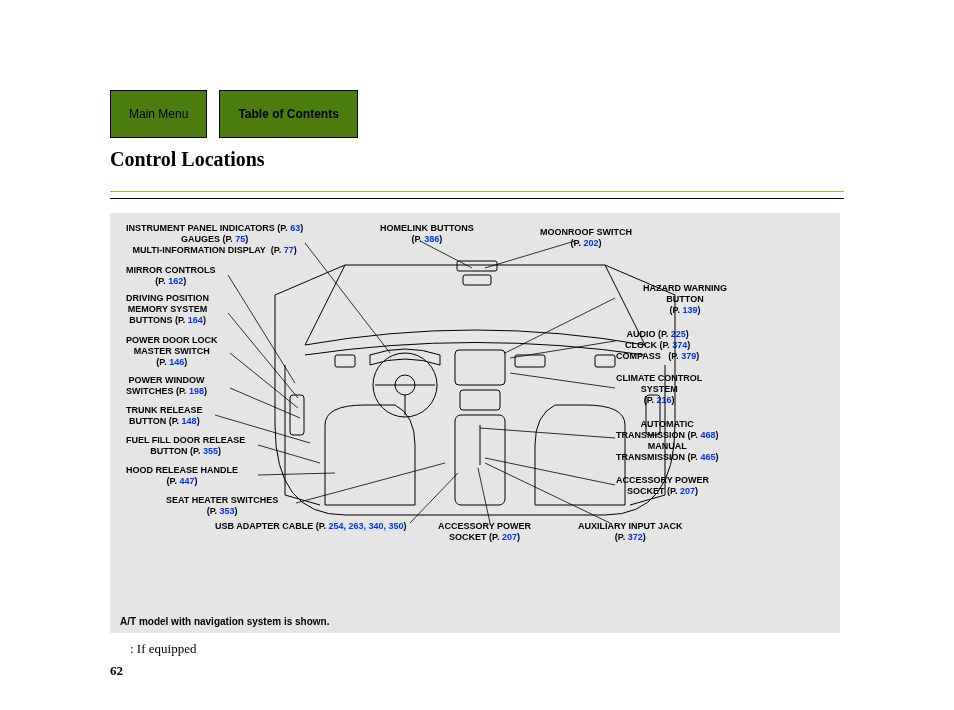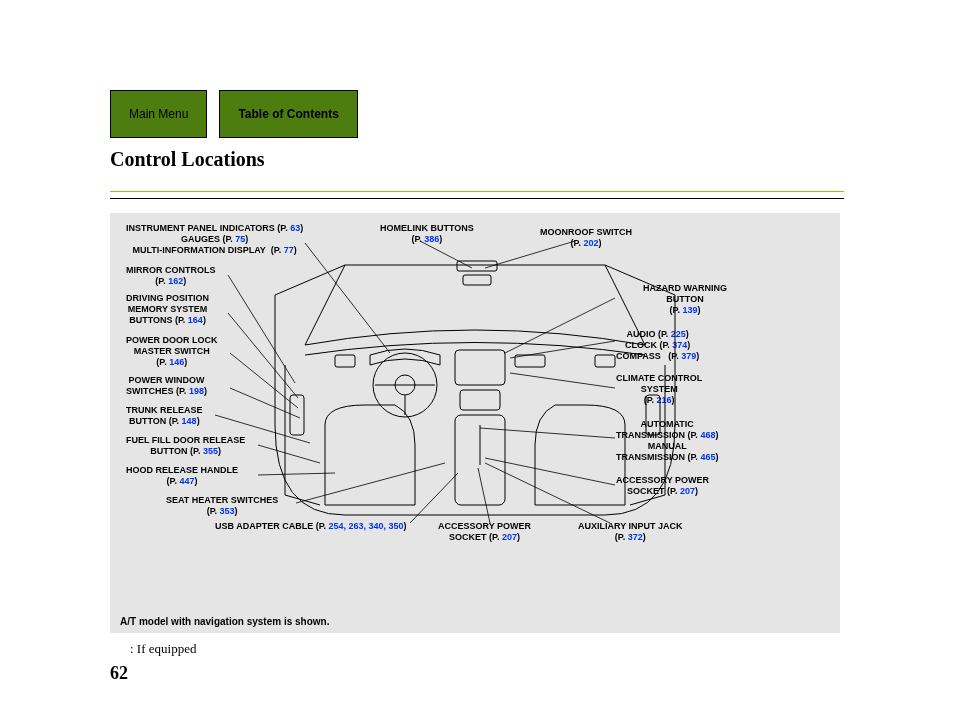--- a/index.html
+++ b/index.html
@@ -79,21 +79,21 @@
   }
   .if-equipped {
     font-family: "Times New Roman", serif;
     font-size: 13px;
     margin-top: 8px;
     margin-left: 20px;
   }
   .page-number {
     font-family: "Times New Roman", serif;
     font-weight: bold;
-    font-size: 18px;
+    font-size: 13px;
     margin-top: 6px;
   }
   
   .sketch {
     position: absolute;
     left: 155px;
     top: 42px;
     width: 420px;
     height: 270px;
   }

